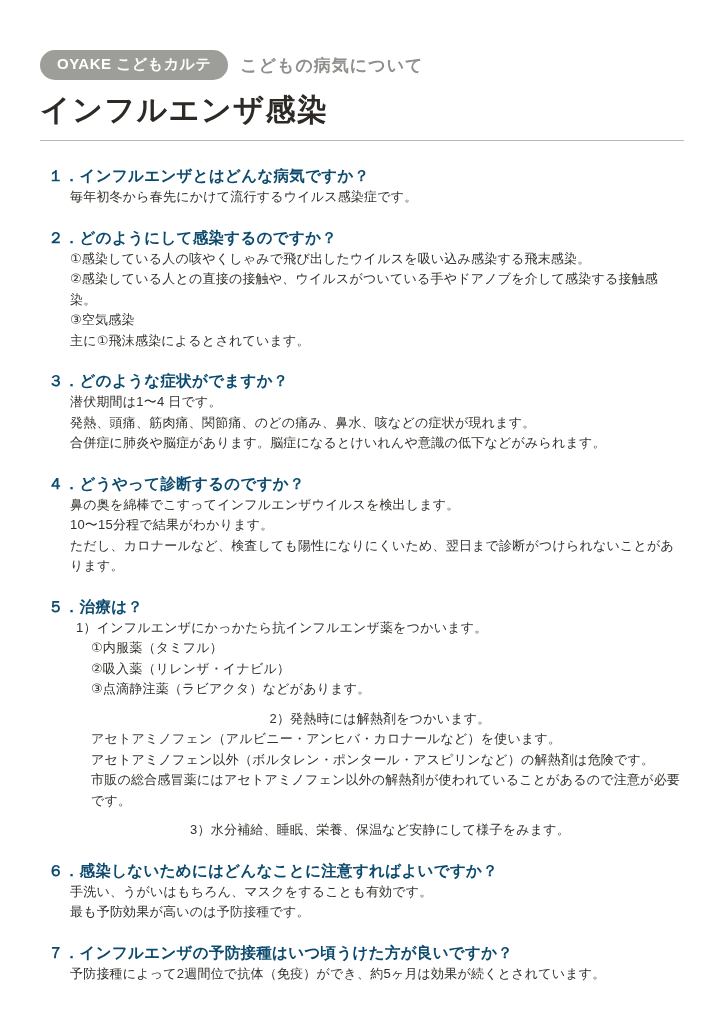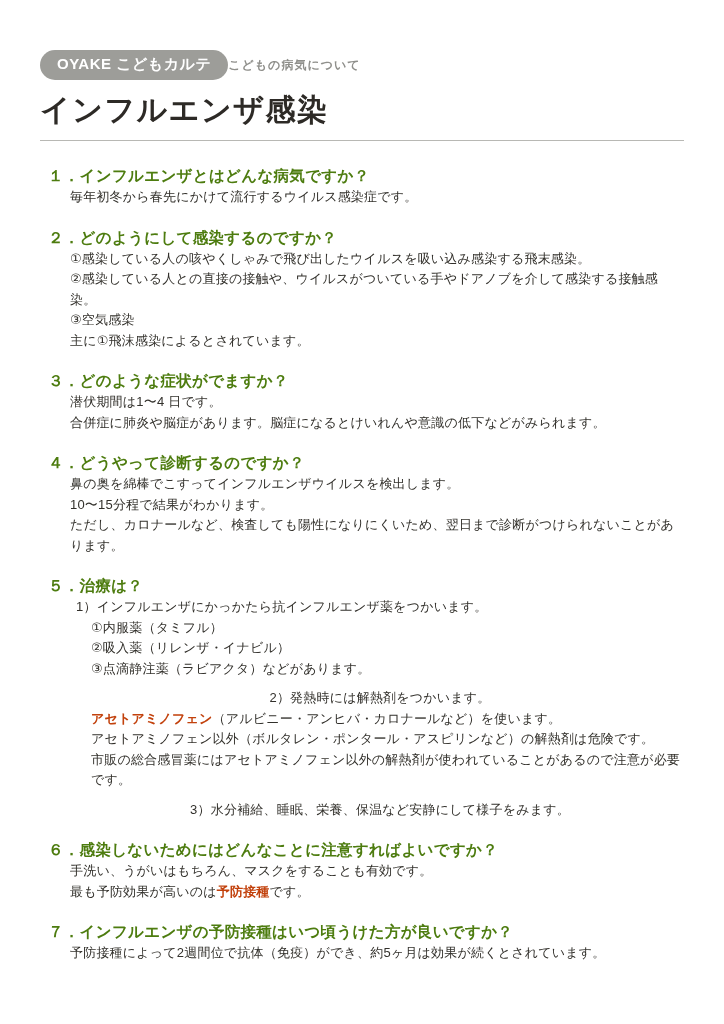--- a/index.html
+++ b/index.html
@@ -10,49 +10,49 @@
   }
   .page {
     position: relative;
     width: 724px;
     height: 1024px;
     background: #ffffff;
     padding: 50px 40px 0 40px;
     overflow: hidden;
   }
   
-  .hdr { display: flex; align-items: center; gap: 0; height: 30px; }
+  .hdr { display: flex; align-items: center; gap: 12px; height: 30px; }
   .badge {
     display: inline-flex; align-items: center; justify-content: center;
     background: #9d9d99; color: #ffffff;
     font-weight: bold; font-size: 15px;
     border-radius: 16px; padding: 5px 17px 6px 17px;
     letter-spacing: 0.5px; white-space: nowrap;
   }
-  .tagline { color: #8f8f8b; font-weight: bold; font-size: 12px; letter-spacing: 1px; }
+  .tagline { color: #8f8f8b; font-weight: bold; font-size: 17px; letter-spacing: 1px; }
   
   .title {
     margin-top: 12px;
     font-size: 30px; line-height: 36px;
     font-weight: bold; color: #2d2a26; letter-spacing: 1.5px;
   }
   .rule { margin-top: 12px; border-top: 1px solid #b8b8b4; height: 0; }
   
   .content { margin-top: 24px; }
   section.qa { margin-bottom: 19px; }
   .q-heading {
     font-size: 15.5px; line-height: 22px; font-weight: bold;
-    color: #4d7c0f; padding-left: 8px; letter-spacing: 0.3px;
+    color: #0c4a6e; padding-left: 8px; letter-spacing: 0.3px;
   }
   .q-body { margin-left: 30px; }
   .line { font-size: 13px; line-height: 20.5px; color: #32302b; letter-spacing: 0.2px; }
   .num  { margin-left: 6px; }
   .sub  { margin-left: 21px; }
   .gap  { margin-top: 9px; text-align: center; }
-  .blue { color: #c2410c; font-weight: bold; }
+  .blue { color: #404040; font-weight: normal; }
 </style>
 </head>
 <body>
 
 <div class="page">
 
   <div class="hdr">
     <span class="badge">OYAKE こどもカルテ</span>
     <span class="tagline">こどもの病気について</span>
   </div>
@@ -76,20 +76,21 @@
         <p class="line">②感染している人との直接の接触や、ウイルスがついている手やドアノブを介して感染する接触感染。</p>
         <p class="line">③空気感染</p>
         <p class="line">主に①飛沫感染によるとされています。</p>
       </div>
     </section>
 
     <section class="qa">
       <h2 class="q-heading">３．どのような症状がでますか？</h2>
       <div class="q-body">
         <p class="line">潜伏期間は1〜4 日です。</p>
+        <p class="line">発熱、頭痛、筋肉痛、関節痛、のどの痛み、鼻水、咳などの症状が現れます。</p>
         <p class="line">合併症に肺炎や脳症があります。脳症になるとけいれんや意識の低下などがみられます。</p>
       </div>
     </section>
 
     <section class="qa">
       <h2 class="q-heading">４．どうやって診断するのですか？</h2>
       <div class="q-body">
         <p class="line">鼻の奥を綿棒でこすってインフルエンザウイルスを検出します。</p>
         <p class="line">10〜15分程で結果がわかります。</p>
         <p class="line">ただし、カロナールなど、検査しても陽性になりにくいため、翌日まで診断がつけられないことがあります。</p>

